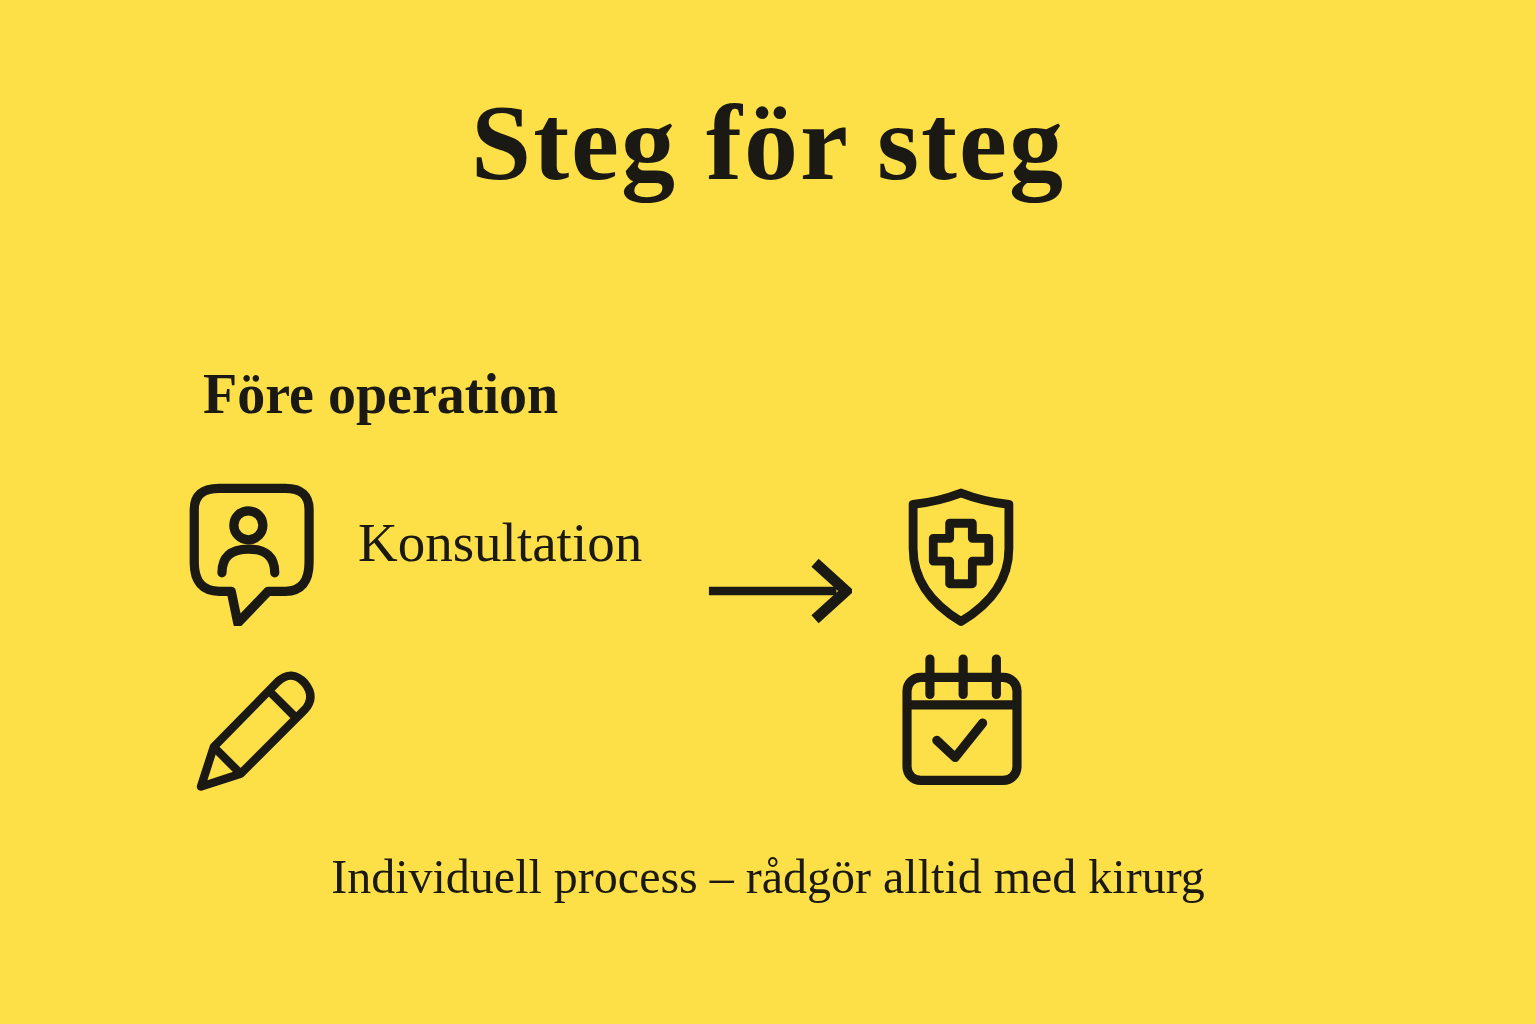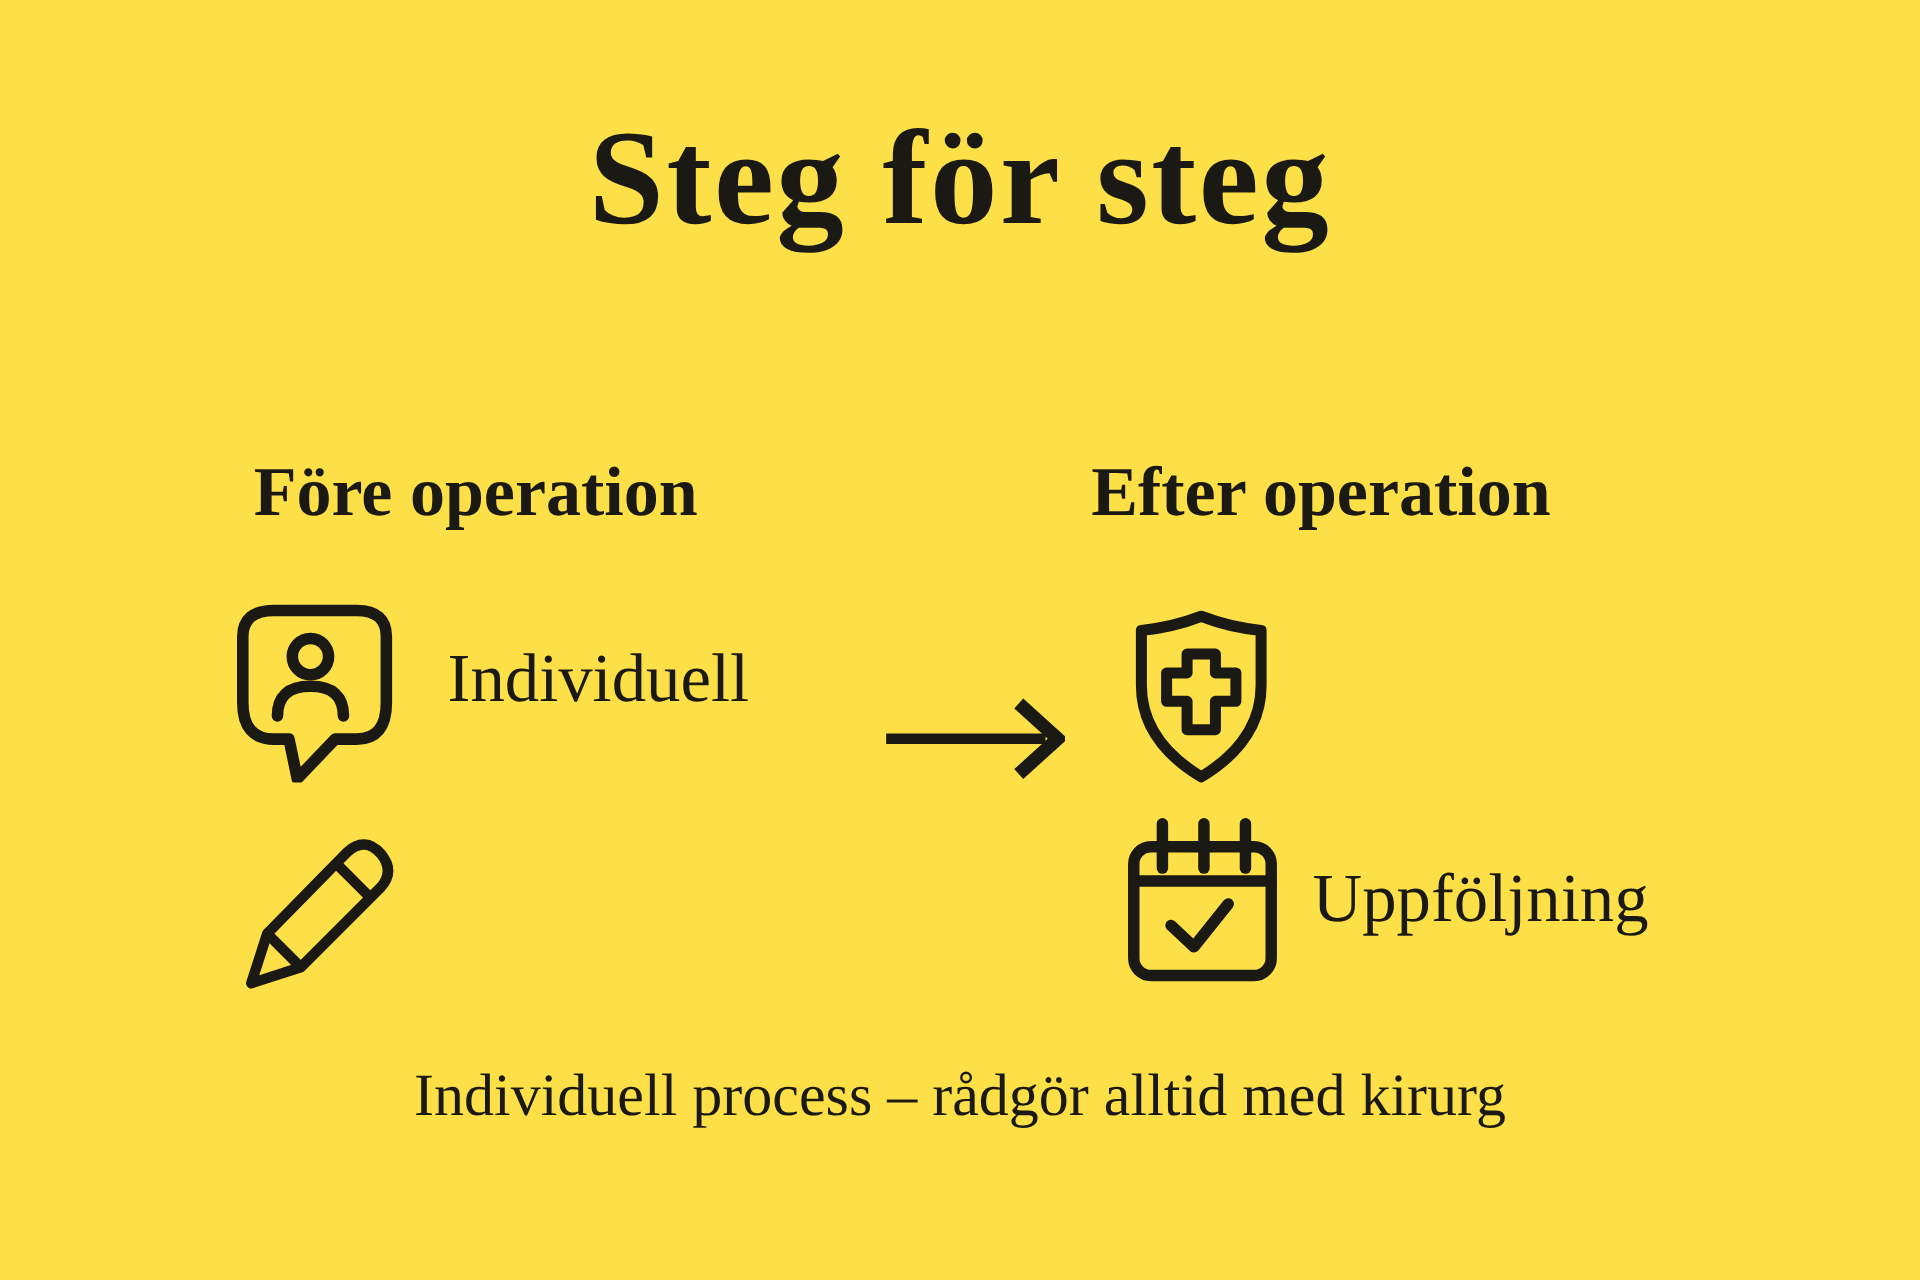--- a/index.html
+++ b/index.html
@@ -54,30 +54,29 @@
   .stroke{fill:none;stroke:#1A1914;}
 </style>
 </head>
 <body>
 
 <div class="canvas">
 
   <div class="abs title">Steg för steg</div>
 
   <div class="abs col-header before">Före operation</div>
-  <div class="abs col-header after">Efter operation</div>
 
   <div class="icon-box icon-bubble">
     <svg viewBox="0 0 100 110">
       <path class="stroke" stroke-width="7" stroke-linejoin="round" d="M26 6 H76 Q94 6 94 22 V62 Q94 84 76 84 H63 L40 108 L35 84 H26 Q7 84 7 62 V22 Q7 6 26 6 Z"></path>
       <circle class="stroke" stroke-width="7" cx="48" cy="34" r="11"></circle>
       <path class="stroke" stroke-width="7" stroke-linecap="round" d="M28 70 Q28 52 48 52 Q68 52 68 70"></path>
     </svg>
   </div>
-  <div class="abs step-label lbl-konsultation">Individuell</div>
+  <div class="abs step-label lbl-konsultation">Konsultation</div>
 
   <div class="icon-box icon-arrow">
     <svg viewBox="0 0 150 70">
       <path class="stroke" stroke-width="8.5" d="M3 35 H134"></path>
       <path class="stroke" stroke-width="11" stroke-linejoin="miter" d="M112 6 L144 35 L112 64"></path>
     </svg>
   </div>
 
   <div class="icon-box icon-shield">
     <svg viewBox="0 0 100 120">
@@ -97,17 +96,16 @@
   <div class="icon-box icon-calendar">
     <svg viewBox="0 0 110 120">
       <rect class="stroke" stroke-width="8" x="7" y="21" width="96" height="90" rx="12"></rect>
       <path class="stroke" stroke-width="8" d="M8 45 H102"></path>
       <path class="stroke" stroke-width="8" stroke-linecap="round" d="M27 36 V5"></path>
       <path class="stroke" stroke-width="8" stroke-linecap="round" d="M56 36 V5"></path>
       <path class="stroke" stroke-width="8" stroke-linecap="round" d="M85 36 V5"></path>
       <path class="stroke" stroke-width="8" stroke-linecap="round" stroke-linejoin="round" d="M33 76 L49 91 L73 61"></path>
     </svg>
   </div>
-  <div class="abs step-label lbl-uppfoljning">Uppföljning</div>
 
   <div class="abs footer">Individuell process – rådgör alltid med kirurg</div>
 
 </div>
 
 </body></html>

